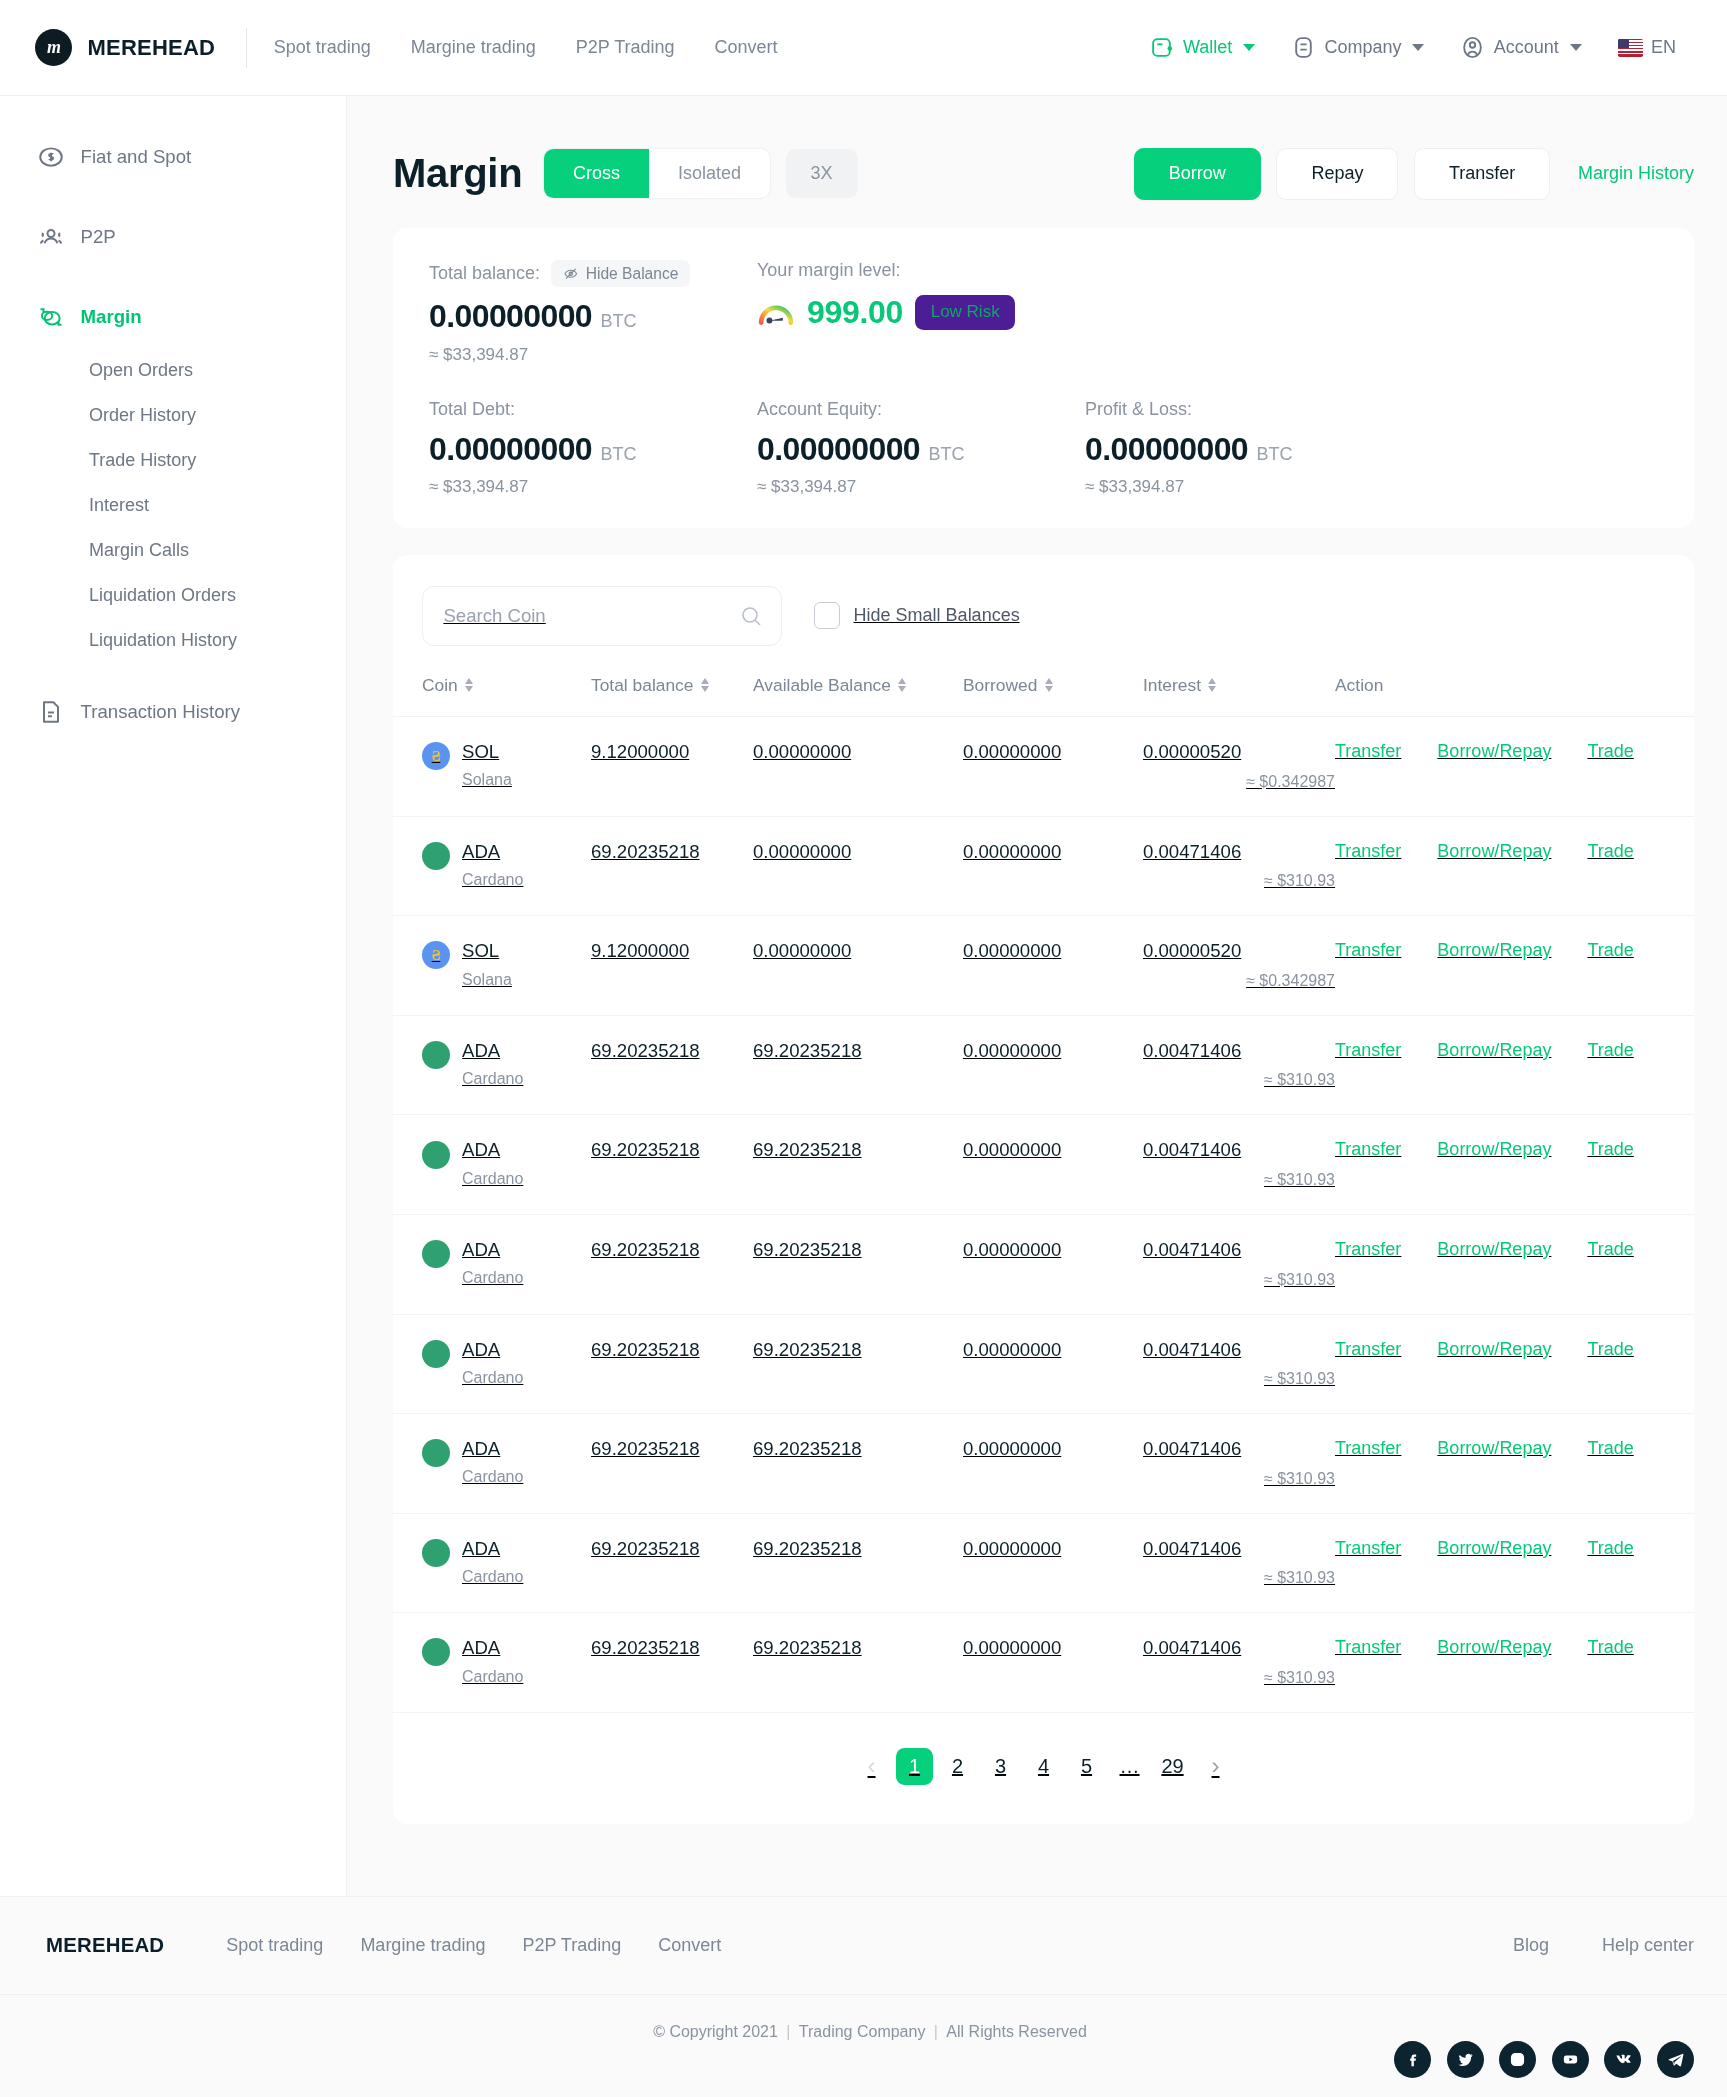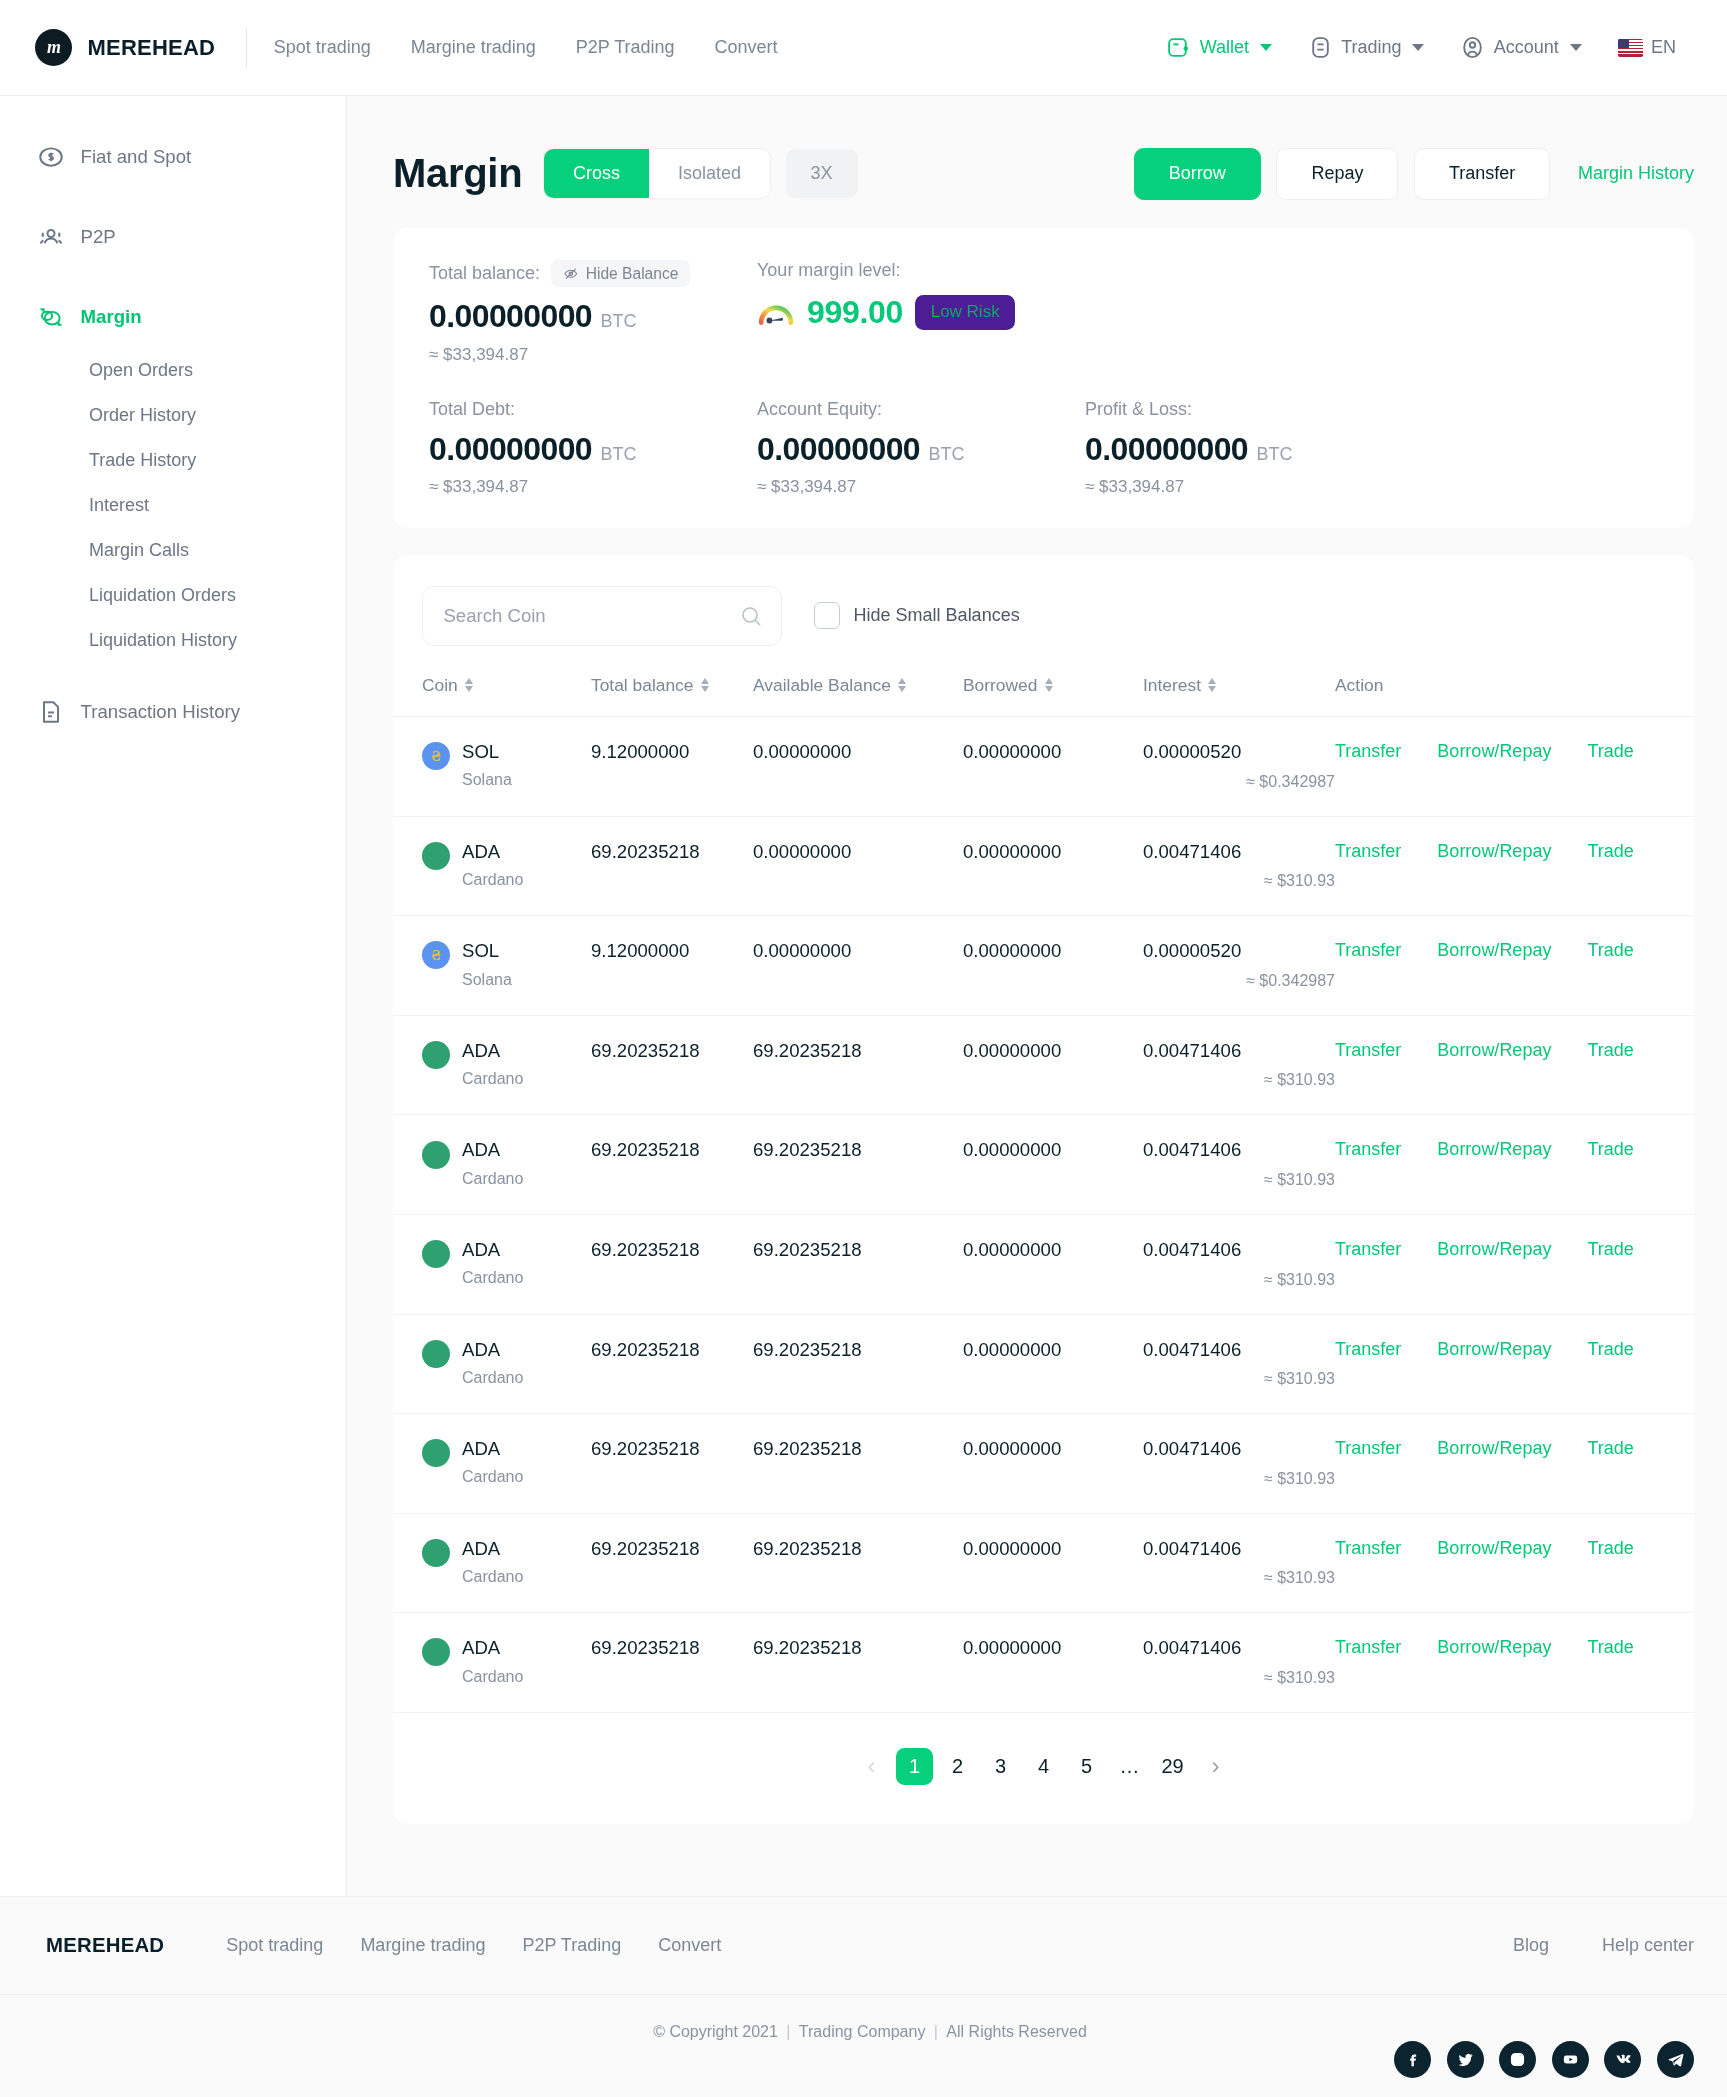--- a/index.html
+++ b/index.html
@@ -143,21 +143,21 @@
   .s-sub { margin-top: 9.6px; font-size: 17px; color: #8A93A0; }
 
   .ml-row { margin-top: 13.2px; display: flex; align-items: center; gap: 12px; }
   .ml-val { font-size: 32px; font-weight: bold; color: #06C878; letter-spacing: -0.3px; }
   .risk {
     background: #4c1d95; color: #0EA46A; border-radius: 8.4px;
     padding: 7.2px 15.6px; font-size: 17px;
   }
 
   
-  .tcard { margin: 26.4px 34px 0 46px; background: #fff; border-radius: 14.4px; padding: 0 0 24px 0; }
+  .tcard { margin: 26.4px 34px 0 46px; background: #fff; border-radius: 14.4px; padding: 0 0 24px 0; text-decoration: underline; }
   .tfilters { display: flex; align-items: center; padding: 31px 29px 29px 29px; gap: 32px; }
   .searchbox {
     width: 360px; height: 60px; border: 1.2px solid #ECEEF1; border-radius: 12px;
     display: flex; align-items: center; padding: 0 18px 0 20.4px; background: #fff;
   }
   .searchbox input {
     flex: 1; border: none; outline: none; font-size: 18.6px; color: #0B2029;
     font-family: "Liberation Sans", sans-serif; background: transparent;
   }
   .searchbox input::placeholder { color: #9AA2AE; }
@@ -259,21 +259,21 @@
           <circle cx="19" cy="13" r="2.2" fill="#05C878" stroke="none"></circle>
       </svg>
       <span>Wallet</span>
       <i class="caret"></i>
     </div>
     <div class="hitem">
       <svg class="sicon" style="width:25px;height:25px" viewBox="0 0 24 24" fill="none" stroke="#6D7785" stroke-width="1.8">
         <rect x="5" y="3" width="14" height="18" rx="5"></rect>
         <path d="M9 9h6M9 14h6"></path>
       </svg>
-      <span>Trading</span>
+      <span>Company</span>
       <i class="caret"></i>
     </div>
     <div class="hitem">
       <svg class="sicon" style="width:25px;height:25px" viewBox="0 0 24 24" fill="none" stroke="#6D7785" stroke-width="1.8">
         <ellipse cx="12" cy="12" rx="8" ry="9.2"></ellipse>
         <circle cx="12" cy="9.6" r="2.6"></circle>
         <path d="M7.6 19.2a4.6 4.6 0 0 1 8.8 0"></path>
       </svg>
       <span>Account</span>
       <i class="caret"></i>

